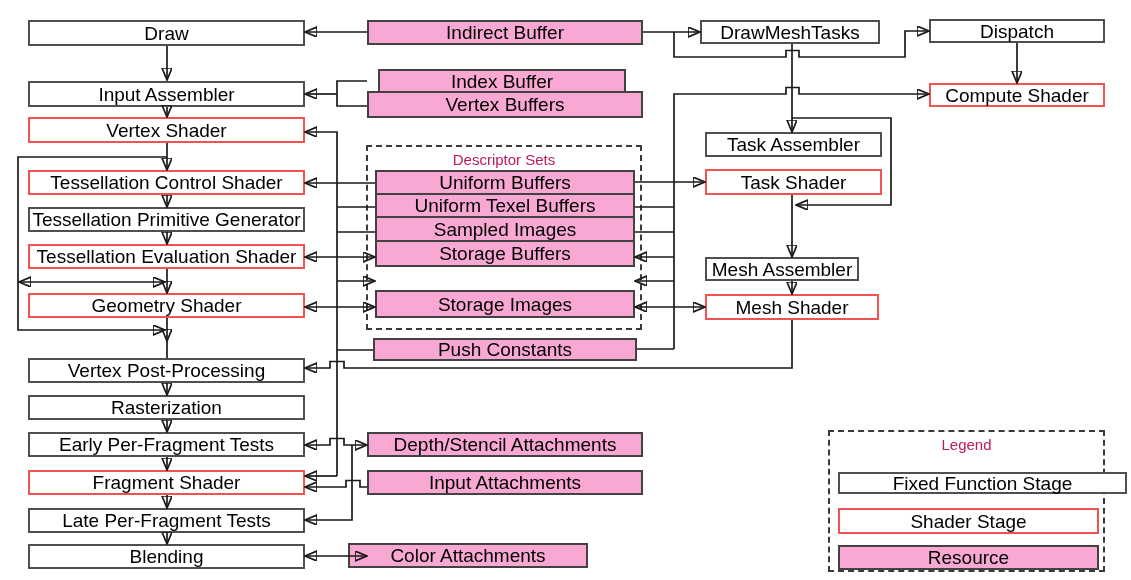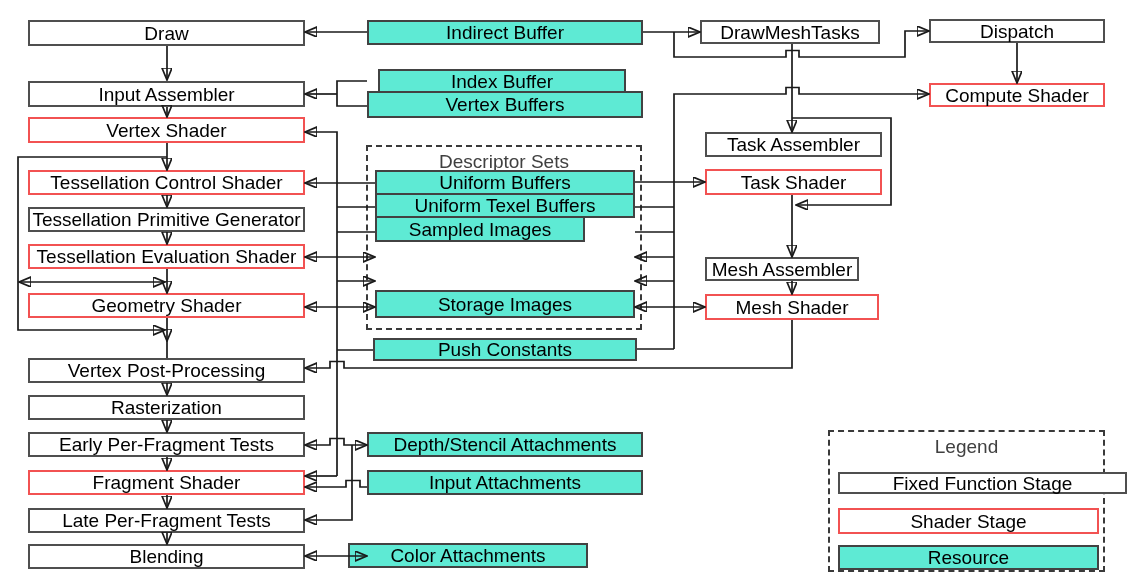--- a/index.html
+++ b/index.html
@@ -7,28 +7,28 @@
     position:relative;width:1131px;height:580px;background:#ffffff;
     font-family:"Liberation Sans",sans-serif;overflow:hidden;
   }
   .node{
     position:absolute;display:flex;align-items:center;justify-content:center;
     font-size:19px;line-height:1;color:#000;box-sizing:border-box;
     background:#ffffff;white-space:nowrap;z-index:1;
   }
   .fixed{border:2px solid #4f4f4f;}
   .shader{border:2px solid #f25252;}
-  .resource{background:#5eead4;border:2px solid #424242;}
+  .resource{background:#f9a8d4;border:2px solid #424242;}
   .dashedbox{
     position:absolute;border:2px dashed #3a3a3a;box-sizing:border-box;
     background:transparent;z-index:0;
   }
   .dashedbox .boxtitle{
     position:absolute;top:4px;left:0;width:100%;text-align:center;
-    font-size:19px;color:#404040;
+    font-size:15px;color:#be185d;
   }
   svg.wires{position:absolute;left:0;top:0;z-index:3;pointer-events:none;}
   svg.wires path{stroke:#1a1a1a;stroke-width:1.7;fill:none;}
 </style>
 </head>
 <body>
 
 <div class="canvas">
 
   <svg class="wires" width="1131" height="580" viewBox="0 0 1131 580">
@@ -114,21 +114,22 @@
 
   <div class="node resource" style="left:367px;top:20px;width:276px;height:25px">Indirect Buffer</div>
   <div class="node resource" style="left:378px;top:69px;width:248px;height:24px">Index Buffer</div>
   <div class="node resource" style="left:367px;top:91px;width:276px;height:27px">Vertex Buffers</div>
 
   <div class="dashedbox" style="left:366px;top:145px;width:276px;height:185px">
     <div class="boxtitle">Descriptor Sets</div>
   </div>
   <div class="node resource" style="left:375px;top:170px;width:260px;height:25px">Uniform Buffers</div>
   <div class="node resource" style="left:375px;top:193px;width:260px;height:25px">Uniform Texel Buffers</div>
-  <div class="node resource" style="left:375px;top:216px;width:210px;height:26px">Sampled Images</div>
+  <div class="node resource" style="left:375px;top:216px;width:260px;height:26px">Sampled Images</div>
+  <div class="node resource" style="left:375px;top:240px;width:260px;height:27px">Storage Buffers</div>
   <div class="node resource" style="left:375px;top:290px;width:260px;height:28px">Storage Images</div>
 
   <div class="node resource" style="left:373px;top:338px;width:264px;height:23px">Push Constants</div>
 
   <div class="node resource" style="left:367px;top:432px;width:276px;height:25px">Depth/Stencil Attachments</div>
   <div class="node resource" style="left:367px;top:470px;width:276px;height:25px">Input Attachments</div>
   <div class="node resource" style="left:348px;top:543px;width:240px;height:25px">Color Attachments</div>
 
   <div class="node fixed" style="left:700px;top:20px;width:180px;height:24px">DrawMeshTasks</div>
   <div class="node fixed" style="left:929px;top:19px;width:176px;height:24px">Dispatch</div>

